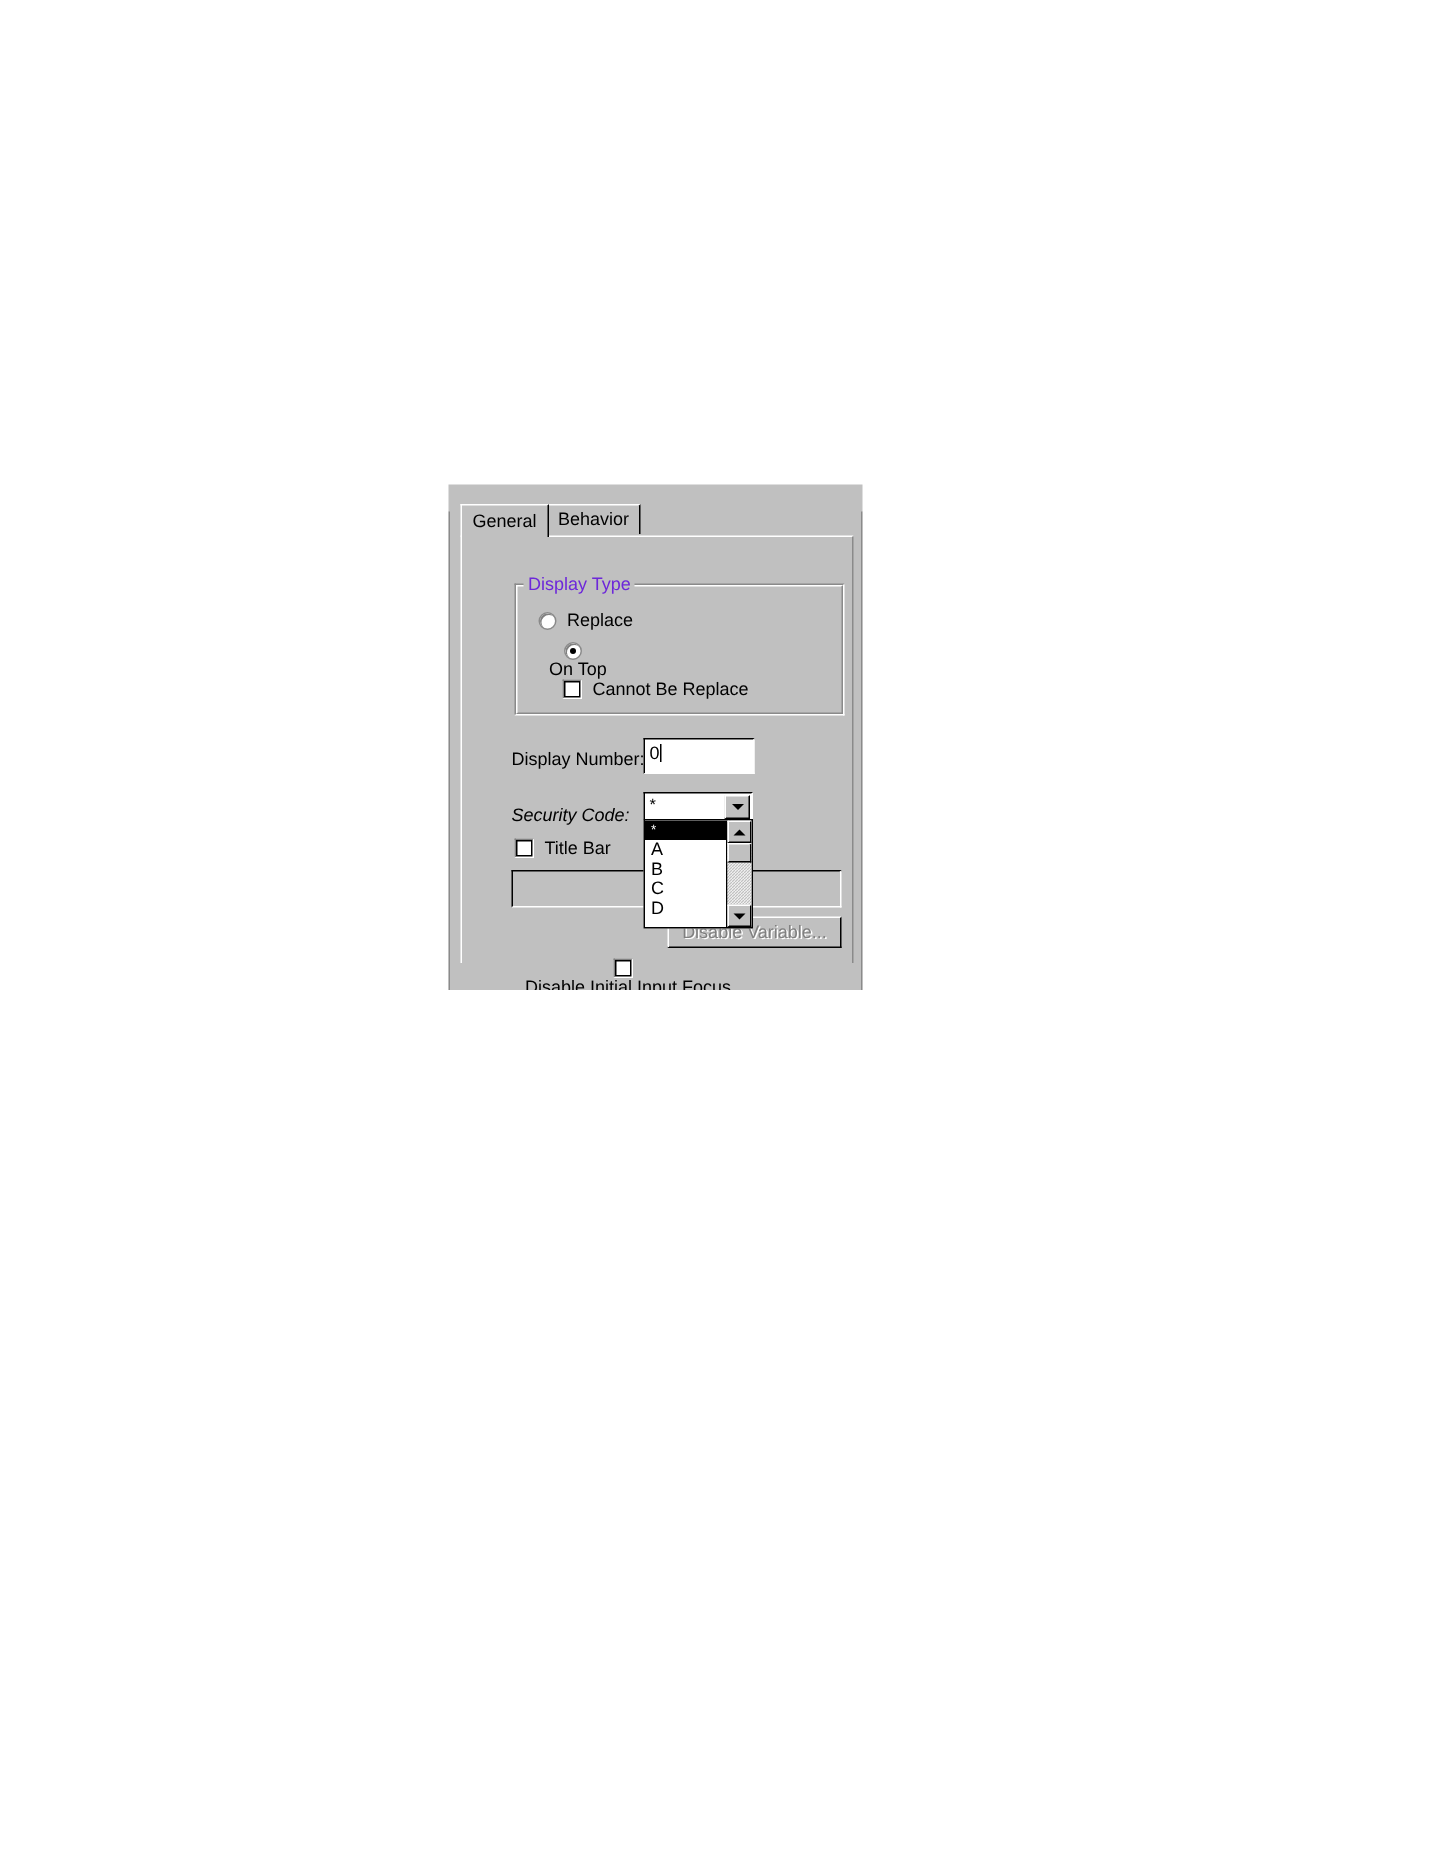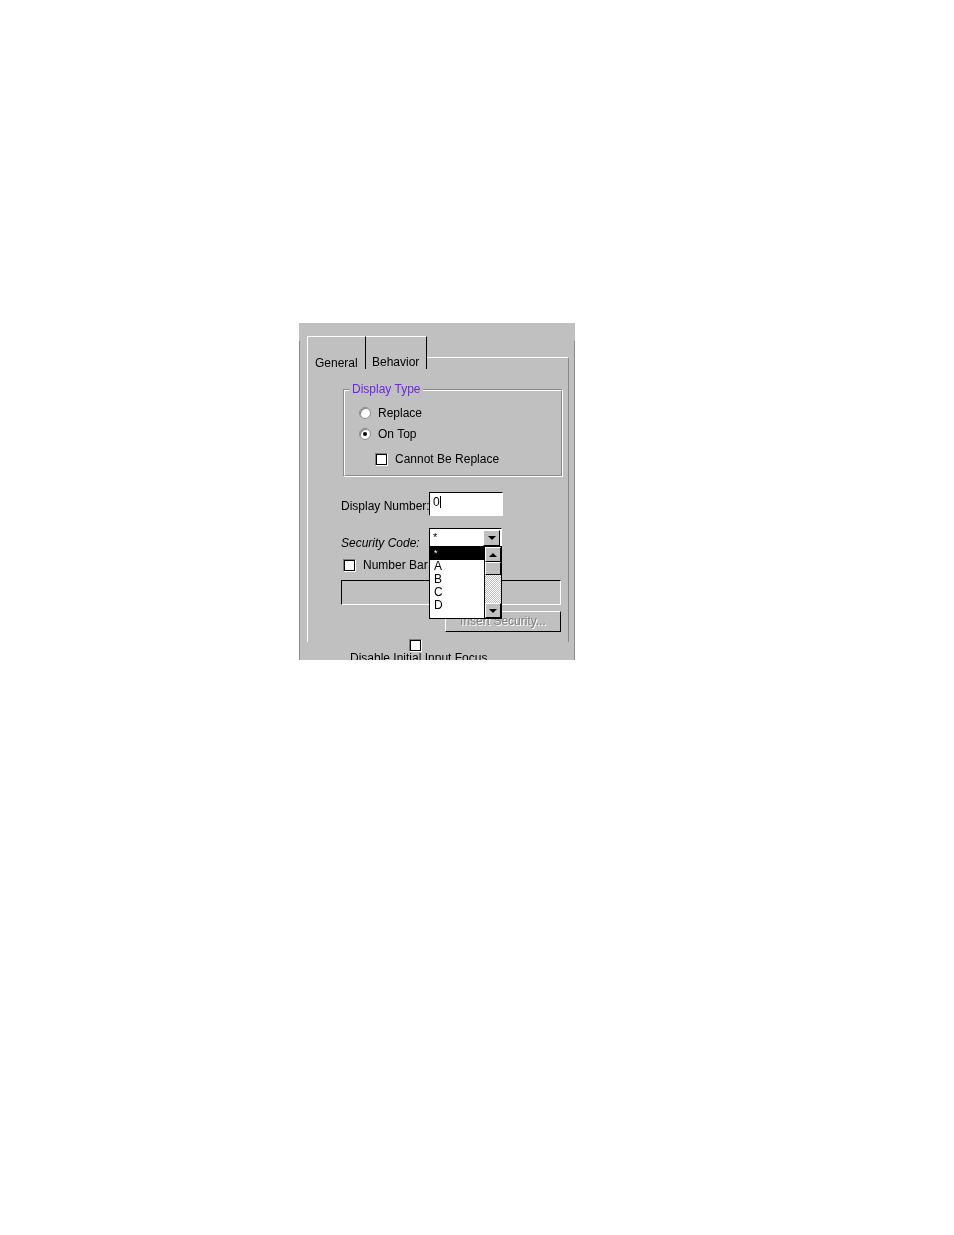--- a/index.html
+++ b/index.html
@@ -82,21 +82,21 @@
     height: 22px;
   }
   .tab {
     position: absolute;
     top: 0;
     height: 21px;
     background: #c0c0c0;
     font-size: 12px;
     color: #000000;
     line-height: 21px;
-    padding: 16px 7px;
+    padding: 0 7px;
     box-sizing: border-box;
     white-space: nowrap;
     border-top: 1px solid #ffffff;
     border-left: 1px solid #ffffff;
     border-right: 1px solid #000000;
   }
   .tab.active {
     left: 0;
     z-index: 3;
     height: 22px;
@@ -156,21 +156,21 @@
     padding: 0 3px;
     line-height: 13px;
     white-space: nowrap;
     z-index: 4;
   }
 
   
   .radio-row {
     position: absolute;
     display: flex;
-    align-items: flex-start;
+    align-items: center;
     white-space: nowrap;
   }
   .radio {
     width: 12px;
     height: 12px;
     border-radius: 50%;
     background: #ffffff;
     border: 1px solid #8a8a8a;
     box-shadow: inset 1px 1px 0 #808080, inset -1px -1px 0 #ffffff;
     box-sizing: border-box;
@@ -433,21 +433,21 @@
   <div class="groupbox">
     <div class="groupbox-inner"></div>
   </div>
   <div class="groupbox-title">Display Type</div>
 
   <div class="radio-row" style="left:60px; top:84px;">
     <span class="radio"></span>
     <span class="ctl-label">Replace</span>
   </div>
 
-  <div class="radio-row" style="left:60px; top:105px;">
+  <div class="radio-row" style="left:60px; top:105px;flex-direction:column;">
     <span class="radio checked"></span>
     <span class="ctl-label">On Top</span>
   </div>
 
   <div class="check-row" style="left:76px; top:130px;">
     <span class="checkbox"></span>
     <span class="ctl-label">Cannot Be Replace</span>
   </div>
 
   <div class="field-label" style="left:42px; top:177px;">Display Number:</div>
@@ -456,27 +456,27 @@
   <div class="field-label" style="left:42px; top:214px;font-style:italic;">Security Code:</div>
   <div class="combo" style="left:130px; top:205px; width:73px; height:19px;">
     <span class="combo-text">*</span>
     <span class="combo-btn">
       <span class="arrow-down"></span>
     </span>
   </div>
 
   <div class="check-row" style="left:44px; top:236px;">
     <span class="checkbox"></span>
-    <span class="ctl-label">Number Bar</span>
+    <span class="ctl-label">Title Bar</span>
   </div>
 
   <div class="textbox disabled" style="left:42px; top:257px; width:220px; height:25px;"><span placeholder=""></span></div>
 
   <div class="button disabled" style="left:146px; top:288px; width:116px; height:21px;">
-    <span>Insert Security...</span>
+    <span>Disable Variable...</span>
   </div>
 
   <div class="check-row" style="left:44px; top:316px;flex-direction:column;">
     <span class="checkbox"></span>
     <span class="ctl-label">Disable Initial Input Focus</span>
   </div>
 
   <div class="dropdown" style="left:130px; top:223px; width:73px; height:73px;">
     <div class="dd-items">
       <div class="dd-item selected star">*</div>

